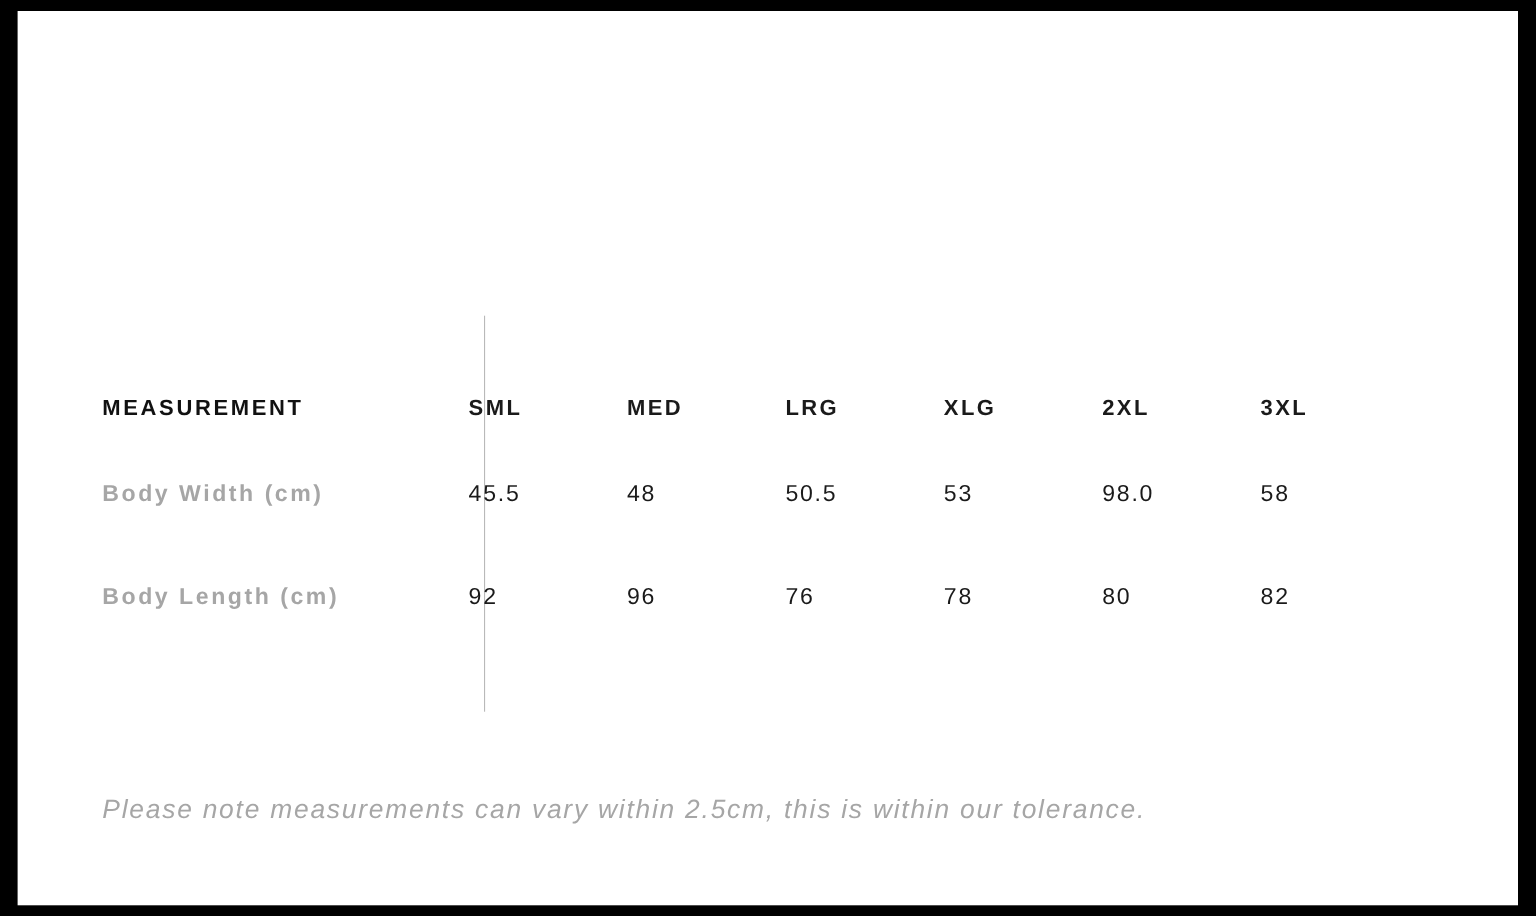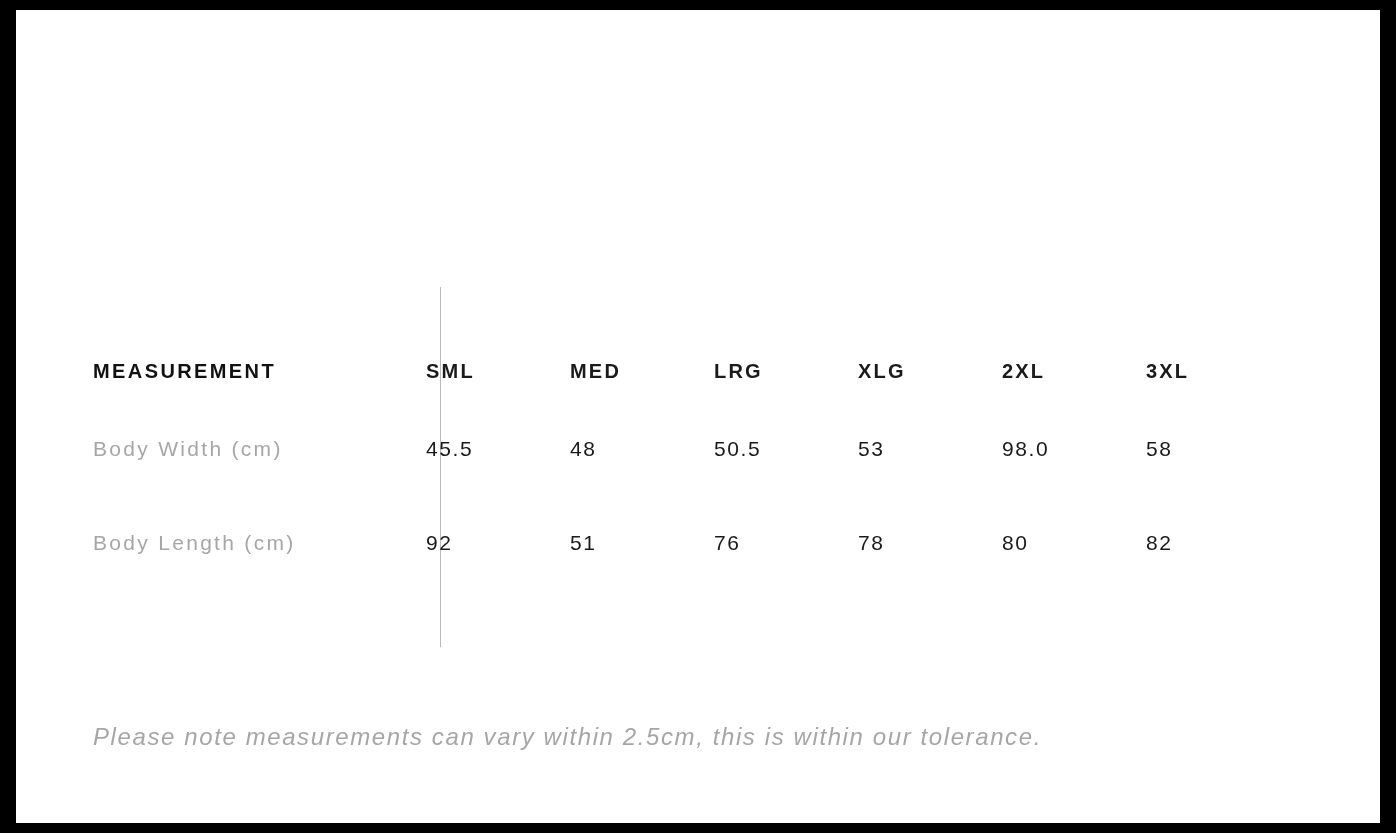--- a/index.html
+++ b/index.html
@@ -54,20 +54,21 @@
     width: 100%;
   }
   .row.header { height: 62px; }
   .row.body { height: 94px; }
   .c-label {
     width: 410px;
     padding-left: 77px;
     font-size: 20px;
     letter-spacing: 2.4px;
     white-space: nowrap;
+    font-weight: bold;
   }
   .row.header .c-label {
     font-weight: bold;
     color: #111111;
   }
   .row.body .c-label {
     color: #a6a6a6;
     font-size: 21px;
     letter-spacing: 2.3px;
   }
@@ -122,21 +123,21 @@
         <div class="c-val">48</div>
         <div class="c-val">50.5</div>
         <div class="c-val">53</div>
         <div class="c-val">98.0</div>
         <div class="c-val">58</div>
       </div>
 
       <div class="row body">
         <div class="c-label">Body Length (cm)</div>
         <div class="c-val">92</div>
-        <div class="c-val">51</div>
+        <div class="c-val">96</div>
         <div class="c-val">76</div>
         <div class="c-val">78</div>
         <div class="c-val">80</div>
         <div class="c-val">82</div>
       </div>
 
     </div>
 
     <div class="note">Please note measurements can vary within 2.5cm, this is within our tolerance.</div>
 

